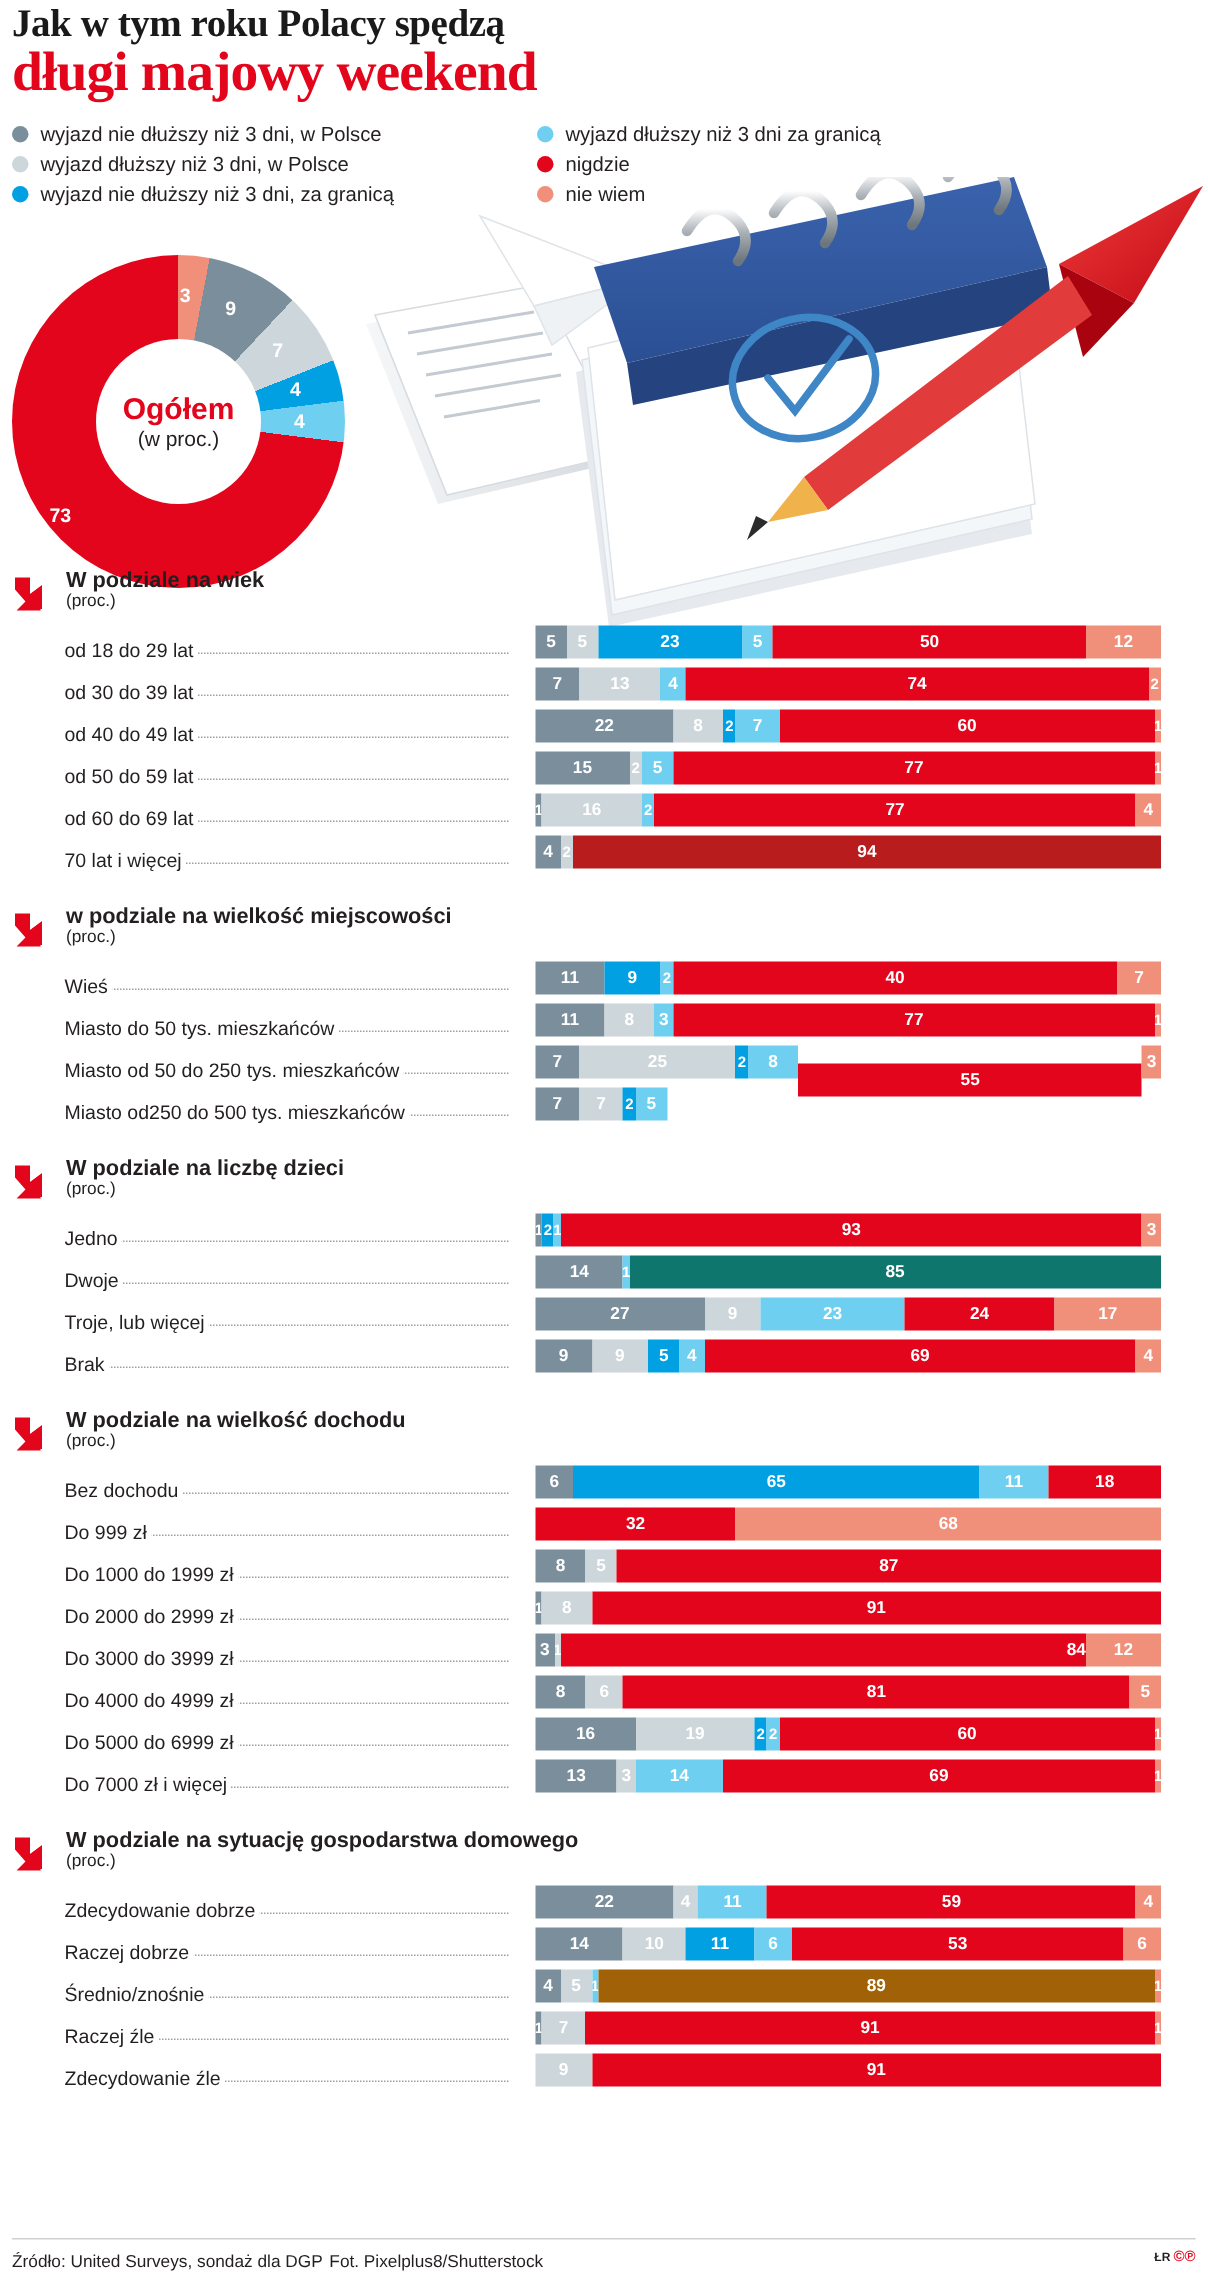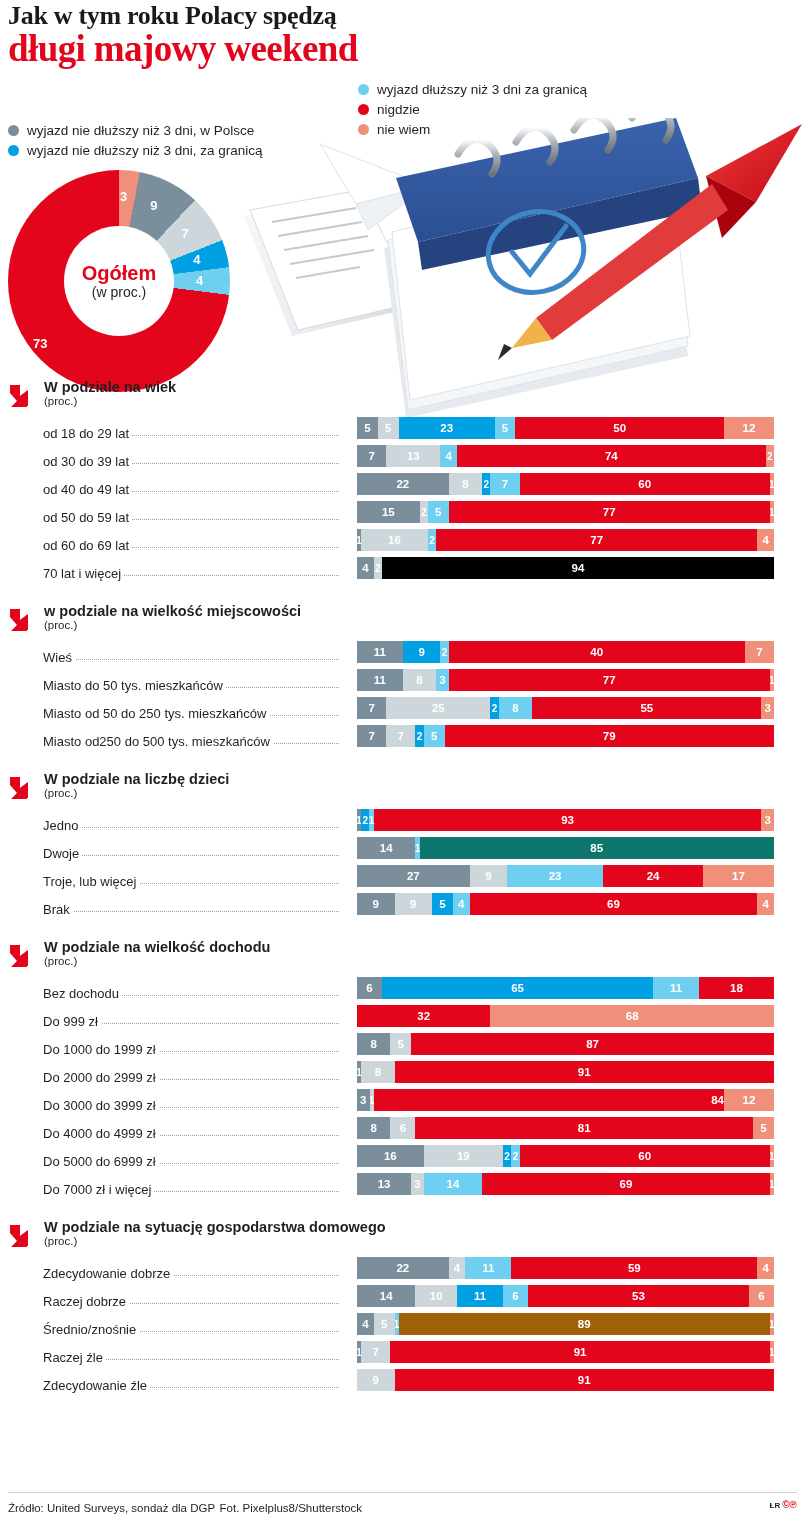--- a/index.html
+++ b/index.html
@@ -9,21 +9,21 @@
   
   .header{padding:2px 0 0 8px;}
   .title1{font-family:"Liberation Serif","DejaVu Serif",serif;font-weight:bold;
           font-size:26px;color:#1a1a1a;letter-spacing:-0.3px;line-height:1.05;}
   .title2{font-family:"Liberation Serif","DejaVu Serif",serif;font-weight:bold;
           font-size:37px;color:#e3051b;letter-spacing:-0.6px;line-height:1.05;margin-top:1px;}
 
   
   .legend{position:relative;margin:10px 0 0 8px;height:62px;}
   .legend-col{position:absolute;top:0;}
-  .legend-col.left{left:0;margin-top:41px;}
+  .legend-col.left{left:0;}
   .legend-col.right{left:350px;}
   .legend-item{display:flex;align-items:center;height:20px;}
   .dot{width:11px;height:11px;border-radius:50%;margin-right:8px;flex:0 0 auto;}
   .legend-label{font-size:13.5px;color:#231f20;white-space:nowrap;}
 
   
   .donut-wrap{position:absolute;left:8px;top:170px;width:222px;height:222px;}
   .donut{position:absolute;left:0;top:0;width:222px;height:222px;border-radius:50%;}
   .donut-hole{position:absolute;left:56px;top:56px;width:110px;height:110px;
               border-radius:50%;background:#fff;display:flex;flex-direction:column;
@@ -64,20 +64,24 @@
 <div class="header">
   <div class="title1">Jak w tym roku Polacy spędzą</div>
   <div class="title2">długi majowy weekend</div>
 </div>
 
 <div class="legend">
   <div class="legend-col left" id="legend-left">
       <div class="legend-item">
         <span class="dot" style="background: rgb(122, 143, 155);"></span>
         <span class="legend-label">wyjazd nie dłuższy niż 3 dni, w Polsce</span>
+      </div>
+      <div class="legend-item">
+        <span class="dot" style="background: rgb(205, 214, 218);"></span>
+        <span class="legend-label">wyjazd dłuższy niż 3 dni, w Polsce</span>
       </div>
       <div class="legend-item">
         <span class="dot" style="background: rgb(0, 160, 227);"></span>
         <span class="legend-label">wyjazd nie dłuższy niż 3 dni, za granicą</span>
       </div>
     </div>
   <div class="legend-col right" id="legend-right">
       <div class="legend-item">
         <span class="dot" style="background: rgb(110, 207, 240);"></span>
         <span class="legend-label">wyjazd dłuższy niż 3 dni za granicą</span>
@@ -310,21 +314,21 @@
         <div class="row">
           <div class="dots"></div>
           <div class="row-label">70 lat i więcej</div>
           <div class="bar">
             <div class="seg" style="background: rgb(122, 143, 155); width: 4%;">
               <span>4</span>
             </div>
             <div class="seg" style="background: rgb(205, 214, 218); width: 2%;">
               <span style="font-size: 10px;">2</span>
             </div>
-            <div class="seg" style="background: #000000; width: 94%;">
+            <div class="seg" style="background: #b91c1c; width: 94%;">
               <span>94</span>
             </div>
           </div>
         </div>
       </div>
       <div style="height: 22px;"></div>
     </div>
     <div class="section">
       <div class="sec-head">
         <span class="arrow"><svg width="26" height="26" viewBox="0 0 26 26">
@@ -386,21 +390,21 @@
             </div>
             <div class="seg" style="background: rgb(205, 214, 218); width: 25%;">
               <span>25</span>
             </div>
             <div class="seg" style="background: rgb(0, 160, 227); width: 2%;">
               <span style="font-size: 10px;">2</span>
             </div>
             <div class="seg" style="background: rgb(110, 207, 240); width: 8%;">
               <span>8</span>
             </div>
-            <div class="seg" style="background: rgb(227, 5, 27); width: 55%;">
+            <div class="seg" style="background: rgb(227, 5, 27); width: 55%; margin-top: 12px;">
               <span>55</span>
             </div>
             <div class="seg" style="background: rgb(240, 144, 122); width: 3%;">
               <span>3</span>
             </div>
           </div>
         </div>
         <div class="row">
           <div class="dots"></div>
           <div class="row-label">Miasto od250 do 500 tys. mieszkańców</div>
@@ -409,23 +413,20 @@
               <span>7</span>
             </div>
             <div class="seg" style="background: rgb(205, 214, 218); width: 7%;">
               <span>7</span>
             </div>
             <div class="seg" style="background: rgb(0, 160, 227); width: 2%;">
               <span style="font-size: 10px;">2</span>
             </div>
             <div class="seg" style="background: rgb(110, 207, 240); width: 5%;">
               <span>5</span>
-            </div>
-            <div class="seg" style="background: rgb(227, 5, 27); width: 79%;">
-              <span>79</span>
             </div>
           </div>
         </div>
       </div>
       <div style="height: 22px;"></div>
     </div>
     <div class="section">
       <div class="sec-head">
         <span class="arrow"><svg width="26" height="26" viewBox="0 0 26 26">
             <path d="M2,2 L12,2 L12,13 L19,8 L19,24 L3,24 L9,18 L2,10 Z" fill="#e3051b"></path>

